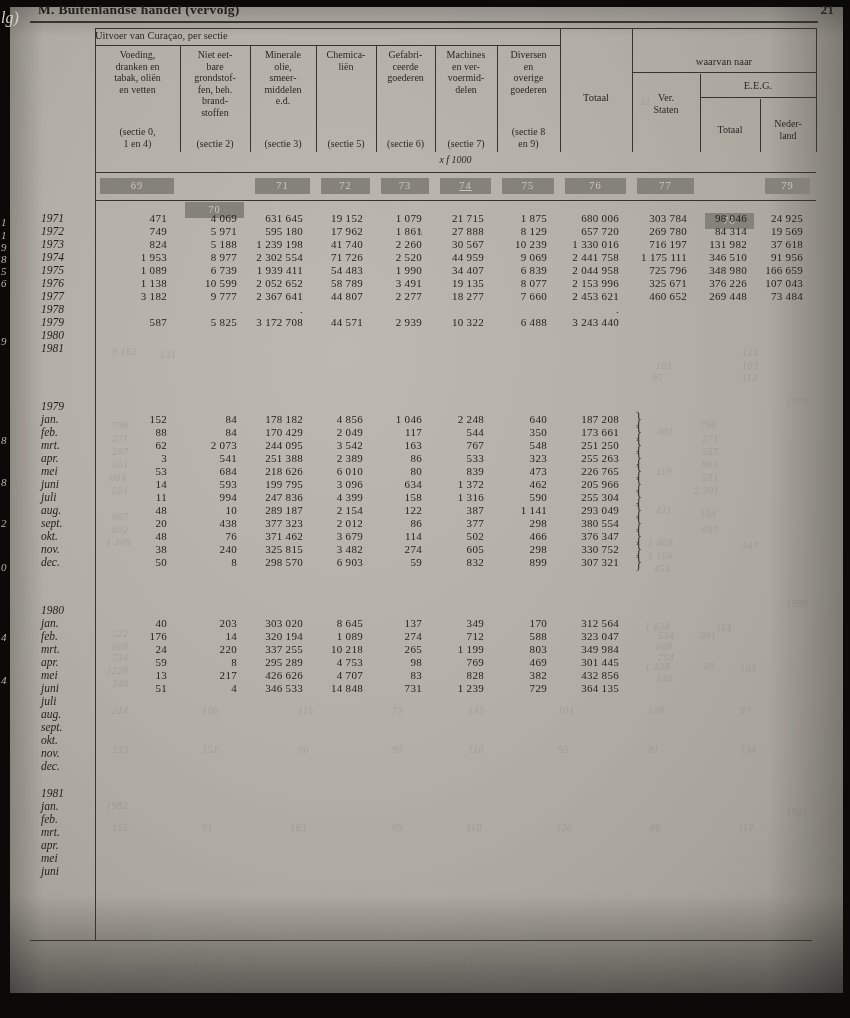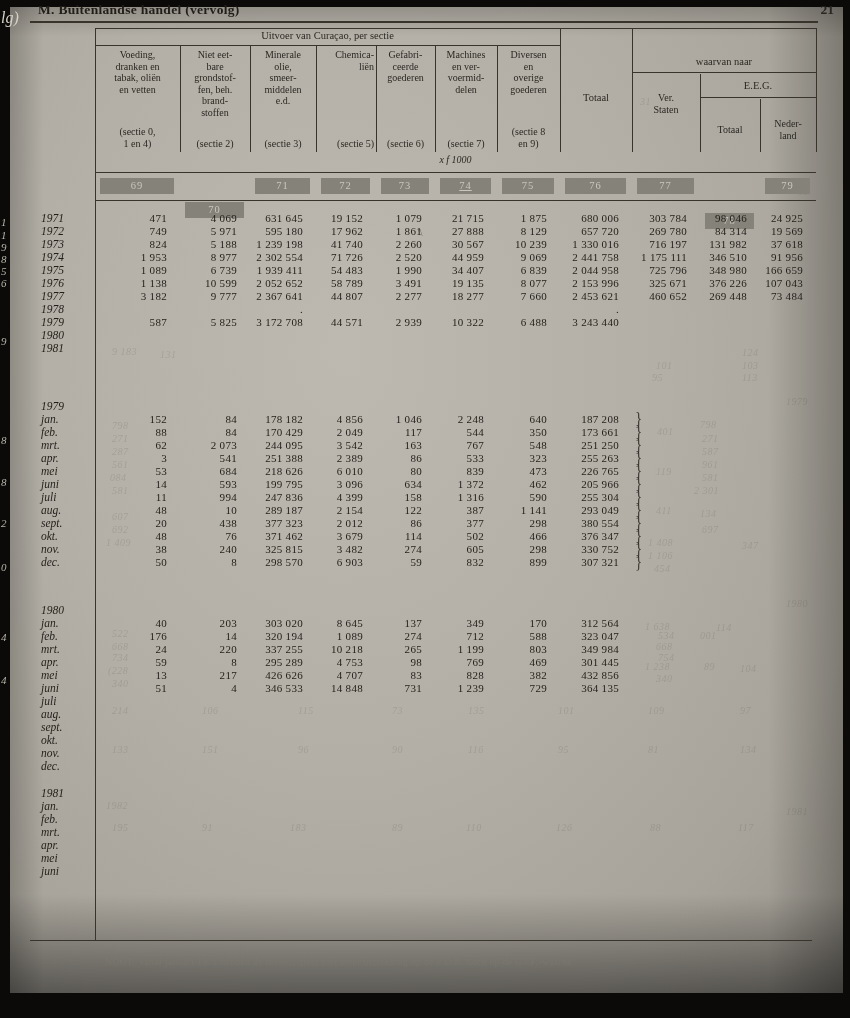--- a/index.html
+++ b/index.html
@@ -10,21 +10,21 @@
   .paper::after{content:'';position:absolute;inset:0;pointer-events:none;
          background:linear-gradient(to right, rgba(0,0,0,.20), rgba(0,0,0,0) 4%, rgba(0,0,0,0) 91%, rgba(0,0,0,.25)),
                     linear-gradient(to bottom, rgba(0,0,0,.18), rgba(0,0,0,0) 3%, rgba(0,0,0,0) 90%, rgba(0,0,0,.45));}
   #content{position:absolute;inset:0;}
   .hdr-title{position:absolute;left:38px;top:2px;font-weight:bold;font-size:13.5px;color:#211e19;letter-spacing:.3px;}
   .hdr-page-num{position:absolute;right:16px;top:2px;font-weight:bold;font-size:13.5px;color:#2a2722;}
   .corner-mark{position:absolute;left:1px;top:9px;color:#d6d2c6;font-size:16px;font-style:italic;}
   .mdigit{position:absolute;left:1px;color:#b7b3a7;font-size:11px;font-style:italic;}
   .hline{position:absolute;height:1px;background:#38342c;}
   .vline{position:absolute;width:1px;background:#38342c;}
-  .group-hdr{position:absolute;left:95px;top:30px;width:465px;text-align:center;font-size:10.5px;color:#2b2823;}
+  .group-hdr{position:absolute;left:95px;top:30px;width:465px;text-align:left;font-size:10.5px;color:#2b2823;}
   .dest-hdr{position:absolute;left:632px;top:56px;width:184px;text-align:center;font-size:10.5px;color:#2b2823;}
   .eeg-hdr{position:absolute;left:700px;top:80px;width:116px;text-align:center;font-size:10.5px;color:#2b2823;}
   .totaal-hdr{position:absolute;left:560px;top:92px;width:72px;text-align:center;font-size:10.5px;color:#2b2823;}
   .verstaten-hdr{position:absolute;left:632px;top:92px;width:68px;text-align:center;font-size:10px;line-height:12px;white-space:pre-line;color:#2b2823;}
   .eeg-totaal-hdr{position:absolute;left:700px;top:124px;width:60px;text-align:center;font-size:10px;color:#2b2823;}
   .nederland-hdr{position:absolute;left:760px;top:118px;width:56px;text-align:center;font-size:10px;line-height:12px;white-space:pre-line;color:#2b2823;}
   .unit-note{position:absolute;left:95px;top:154px;width:721px;text-align:center;font-size:10px;font-style:italic;color:#2b2823;}
   .hcell{position:absolute;top:48px;height:104px;box-sizing:border-box;padding:1px 2px;
          display:flex;flex-direction:column;justify-content:space-between;
          text-align:center;font-size:10px;line-height:11.5px;white-space:pre-line;color:#2b2823;}
@@ -183,21 +183,21 @@
 bare
 grondstof-
 fen, beh.
 brand-
 stoffen</div><div class="hsub">(sectie 2)</div></div>
         <div class="hcell" style="left: 250px; width: 66px;"><div class="hlabel">Minerale
 olie,
 smeer-
 middelen
 e.d.</div><div class="hsub">(sectie 3)</div></div>
-        <div class="hcell" style="left: 316px; width: 60px; text-align: right;"><div class="hlabel">Chemica-
+        <div class="hcell" style="left: 316px; width: 60px;"><div class="hlabel">Chemica-
 liën</div><div class="hsub">(sectie 5)</div></div>
         <div class="hcell" style="left: 376px; width: 59px;"><div class="hlabel">Gefabri-
 ceerde
 goederen</div><div class="hsub">(sectie 6)</div></div>
         <div class="hcell" style="left: 435px; width: 62px;"><div class="hlabel">Machines
 en ver-
 voermid-
 delen</div><div class="hsub">(sectie 7)</div></div>
         <div class="hcell" style="left: 497px; width: 63px;"><div class="hlabel">Diversen
 en

